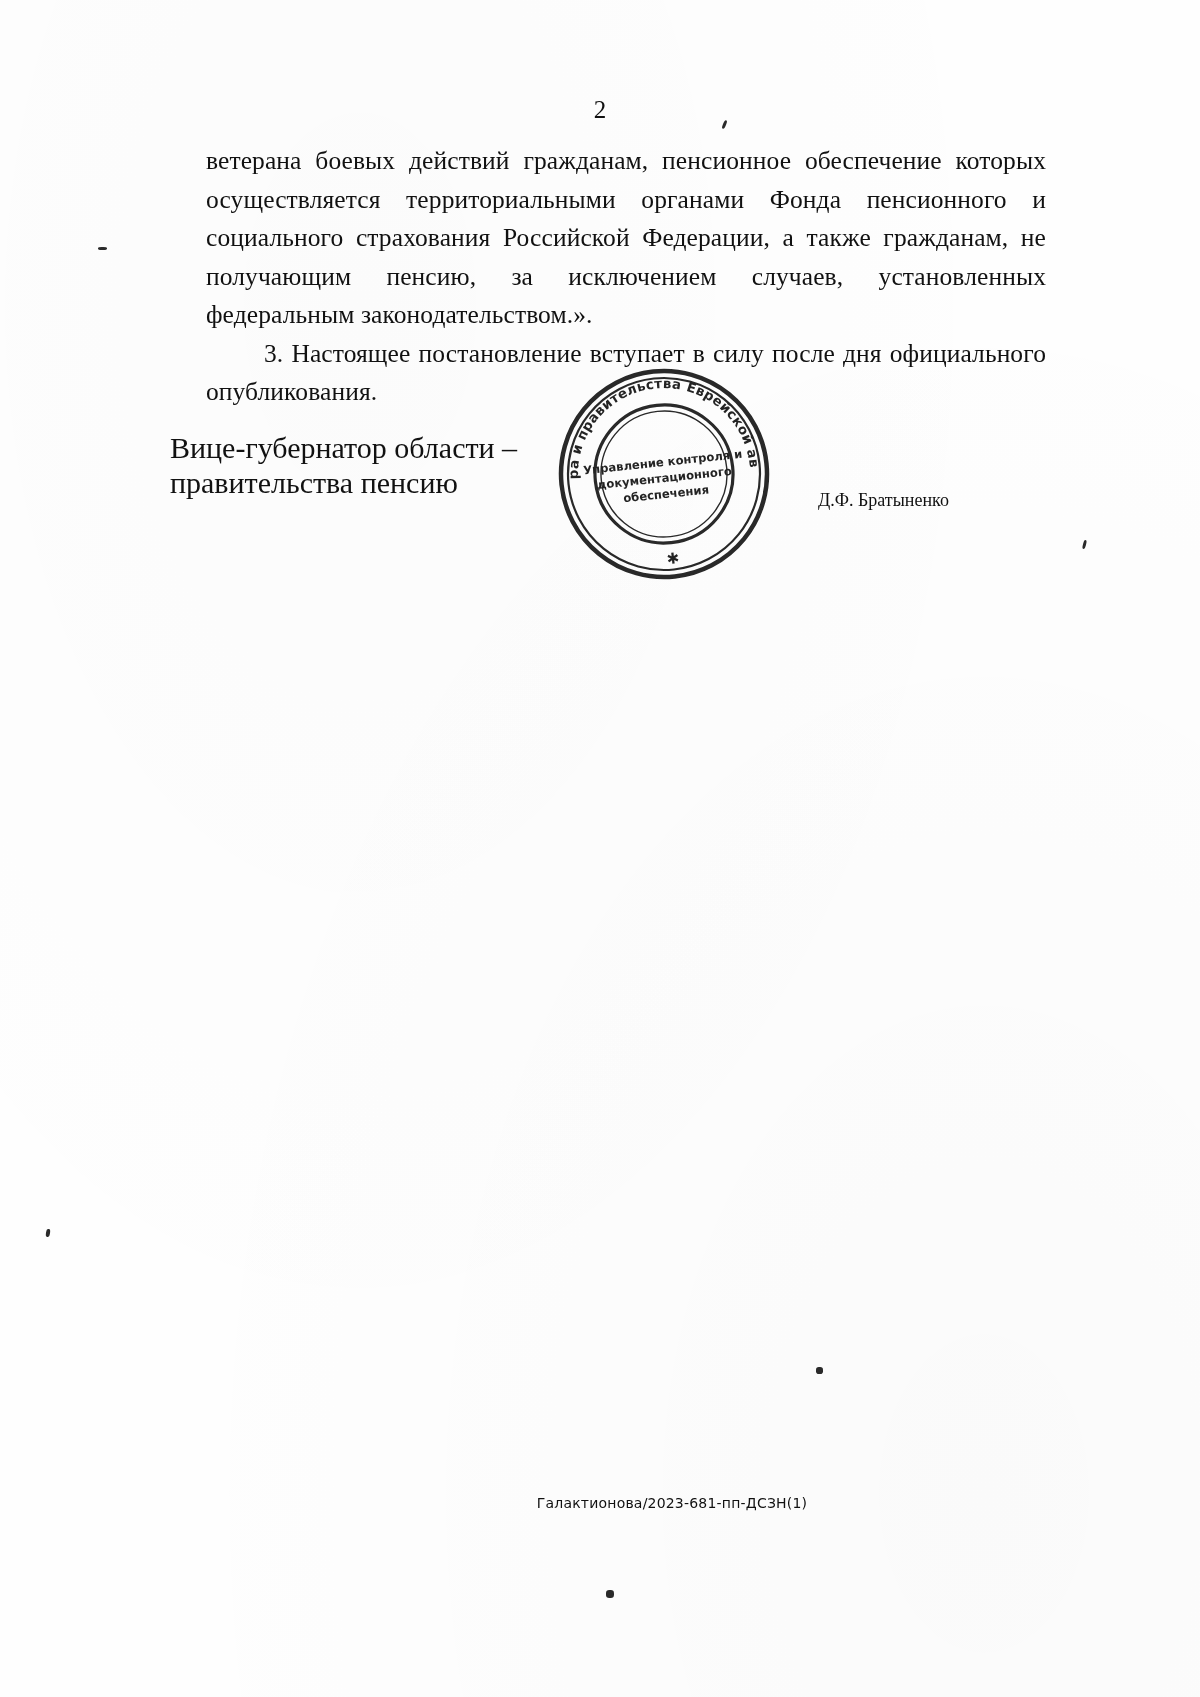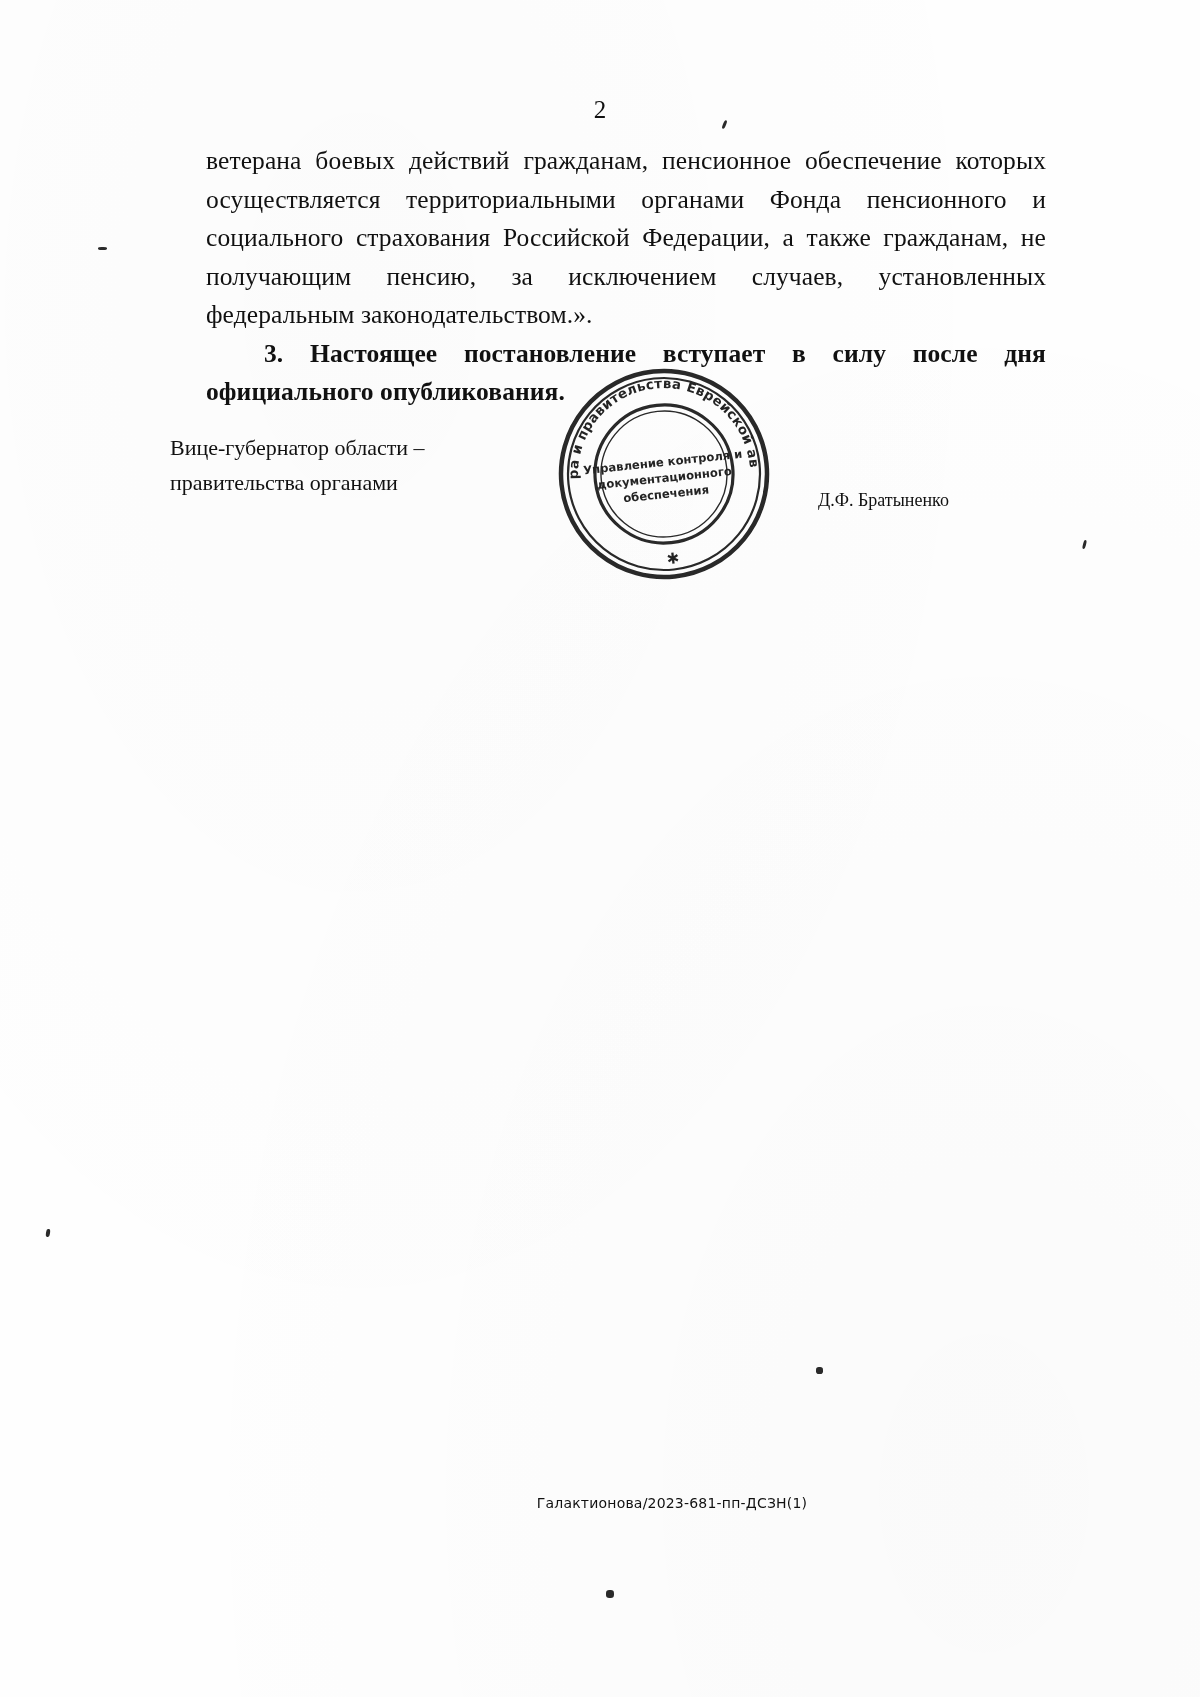--- a/index.html
+++ b/index.html
@@ -46,28 +46,27 @@
     text-align: justify;
     text-justify: inter-word;
     letter-spacing: 0.1px;
     margin-left: 36px;
   }
   .body-text p {
     margin: 0;
   }
   .indent {
     text-indent: 58px;
-    font-weight: bold;
   }
   .sig-block {
     position: absolute;
     top: 430px;
     left: 170px;
     width: 430px;
-    font-size: 22px;
+    font-size: 30px;
     line-height: 35px;
     font-family: Liberation Serif, serif;
   }
   .sig-name {
     position: absolute;
     top: 490px;
     left: 818px;
     font-size: 18px;
     white-space: nowrap;
   }
@@ -124,21 +123,21 @@
 
   <div class="page-number">2</div>
 
   <div class="body-text">
     <p>ветерана боевых действий гражданам, пенсионное обеспечение которых осуществляется территориальными органами Фонда пенсионного и социального страхования Российской Федерации, а также гражданам, не получающим пенсию, за исключением случаев, установленных федеральным законодательством.».</p>
     <p class="indent">3. Настоящее постановление вступает в силу после дня официального опубликования.</p>
   </div>
 
   <div class="sig-block">
     <div>Вице-губернатор области –</div>
-    <div>правительства органами</div>
+    <div>правительства пенсию</div>
   </div>
 
   <div class="sig-name">Д.Ф. Братыненко</div>
 
   <div class="stamp">
     <svg viewBox="0 0 232 232" xmlns="http://www.w3.org/2000/svg">
       <defs>
         <path id="outerArc" d="M 116,116 m -92,0 a 92,92 0 1,1 184,0 a 92,92 0 1,1 -184,0"></path>
         <path id="outerArcTop" d="M 30,116 a 86,86 0 0 1 172,0"></path>
         <path id="outerArcBottom" d="M 204,116 a 88,88 0 0 1 -176,0"></path>

